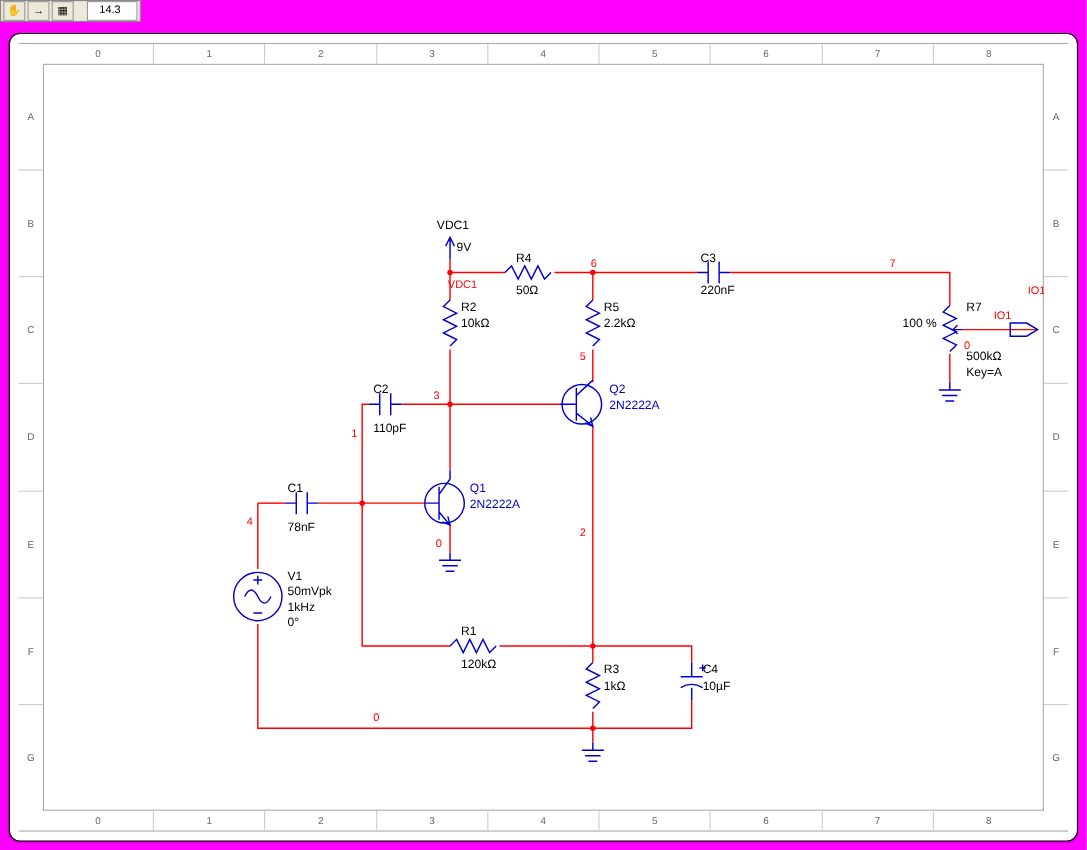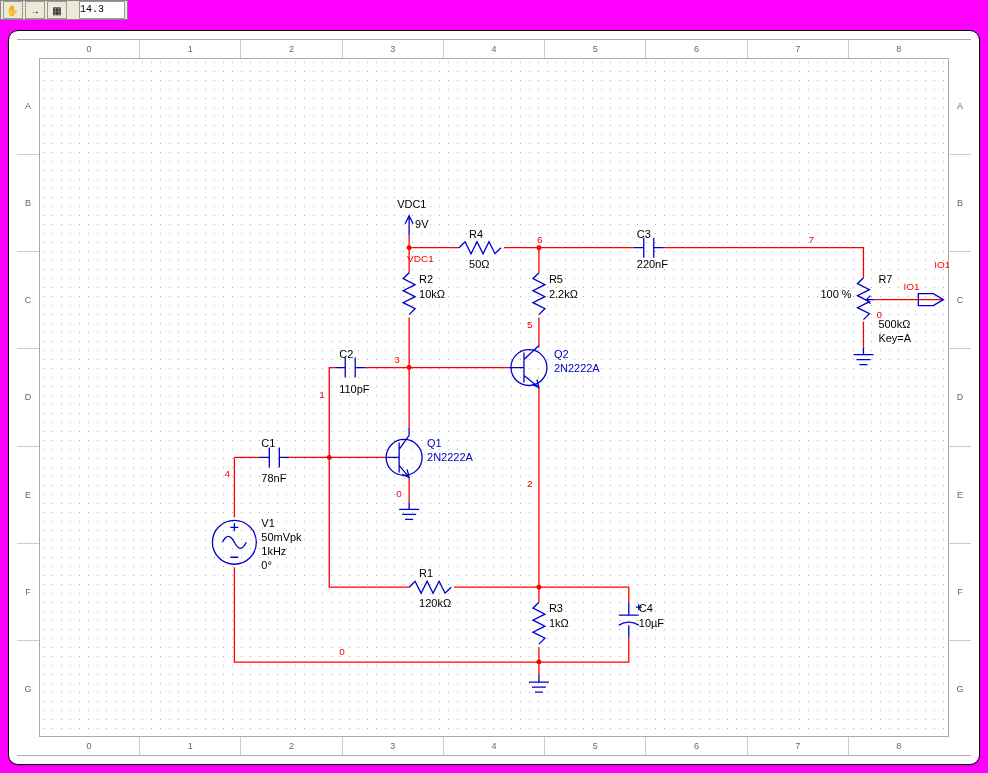--- a/index.html
+++ b/index.html
@@ -1,19 +1,19 @@
 <!DOCTYPE html>
 <html><head>
 <meta charset="utf-8">
 <style>
   body{margin:0;font-family:Arial,Helvetica,sans-serif;font-size:11px;background:#ff00ff;}
   .chrome{width:988px;height:773px;position:relative;}
   .toolbar{position:absolute;top:0;left:0;height:20px;background:#ece9d8;border:1px solid #888;display:flex;align-items:center;padding:0 2px;gap:2px;box-sizing:border-box;}
   .tb-btn{width:18px;height:16px;border:1px solid #999;background:#ece9d8;display:flex;align-items:center;justify-content:center;font-size:10px;cursor:pointer;}
-  .tb-txt{width:40px;height:16px;border:1px solid #999;background:#fff;font-size:10px;text-align:left;padding-right:4px;line-height:16px;margin-left:10px;font-family:Liberation Mono, monospace;}
+  .tb-txt{width:40px;height:16px;border:1px solid #999;background:#fff;font-size:10px;text-align:center;padding-right:4px;line-height:16px;margin-left:10px;}
   .sheet{position:absolute;top:30px;left:8px;right:8px;bottom:8px;background:#fff;border:1px solid #000;border-radius:10px;box-shadow:0 1px 2px rgba(0,0,0,.2);}
   .sheet-inner{position:absolute;inset:8px;border-top:1px solid #aaa;border-bottom:1px solid #aaa;}
   .ruler-h{position:absolute;left:22px;right:22px;height:18px;font-size:9px;color:#666;display:flex;}
   .ruler-h.top{top:0;border-bottom:1px solid #aaa;}
   .ruler-h.bot{bottom:0;border-top:1px solid #aaa;}
   .ruler-h div{flex:1;text-align:center;border-right:1px solid #ccc;line-height:18px;}
   .ruler-h div:last-child{border-right:none;}
   .ruler-v{position:absolute;top:18px;bottom:18px;width:22px;font-size:9px;color:#666;display:flex;flex-direction:column;}
   .ruler-v.left{left:0;border-right:1px solid #aaa;}
   .ruler-v.right{right:0;border-left:1px solid #aaa;}

